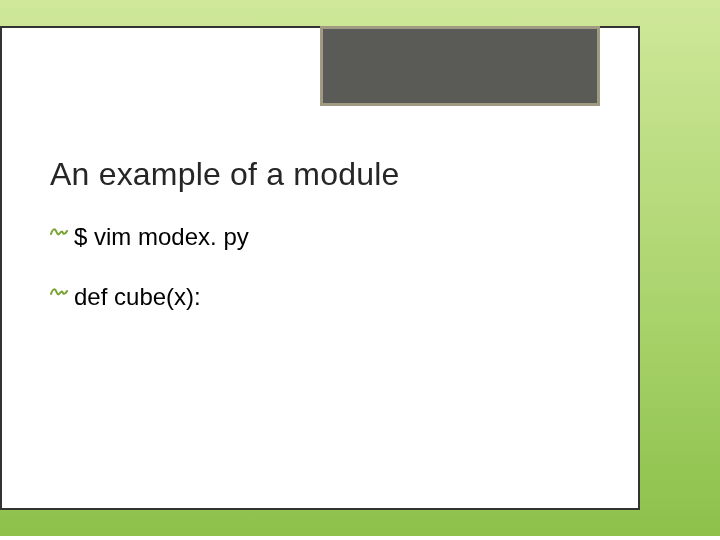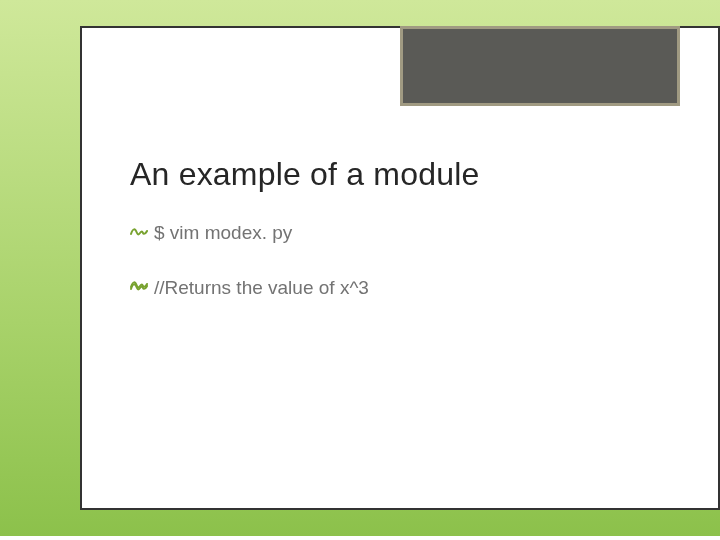--- a/index.html
+++ b/index.html
@@ -13,21 +13,21 @@
   }
 
   .slide {
     position: relative;
     width: 720px;
     height: 536px;
     background: linear-gradient(to bottom, #cfe89a 0%, #a8d26a 60%, #8cc14b 100%);
     box-sizing: border-box;
     display: flex;
     align-items: center;
-    justify-content: flex-end;
+    justify-content: flex-start;
   }
 
   .card {
     position: relative;
     width: 640px;
     height: 484px;
     background: #ffffff;
     border: 2px solid #333;
     box-sizing: border-box;
   }
@@ -52,22 +52,22 @@
 
   .title {
     font-size: 32px;
     font-weight: 400;
     color: #262626;
     margin: 0 0 26px 0;
     letter-spacing: 0.2px;
   }
 
   .bullets {
-    font-size: 19px;
-    color: #737373;
+    font-size: 24px;
+    color: #000000;
     line-height: 1.5;
   }
 
   .bullet-line {
     position: relative;
     padding-left: 24px;
     margin-bottom: 2px;
   }
 
   .bullet-line::before {
@@ -119,30 +119,23 @@
         </div>
 
         <div class="spacer"></div>
 
         <div class="bullet-line">
           <span class="icon">
             <svg viewBox="0 0 18 14" width="18" height="14">
               <path d="M1 9 C3 3, 5 3, 7 8 C9 13, 11 3, 13 8 C14 10, 16 8, 17 6" fill="none" stroke="#78a22f" stroke-width="2" stroke-linecap="round"></path>
             </svg>
           </span>
+          <span>def cube(x):</span>
         </div>
 
-        <div class="bullet-line">
-          <span class="icon">
-            <svg viewBox="0 0 18 14" width="18" height="14">
-              <path d="M1 9 C3 3, 5 3, 7 8 C9 13, 11 3, 13 8 C14 10, 16 8, 17 6" fill="none" stroke="#78a22f" stroke-width="2" stroke-linecap="round"></path>
-            </svg>
-          </span>
-          <span>//Returns the value of x^3</span>
-        </div>
 
         <div class="spacer"></div>
 
 
       </div>
     </div>
   </div>
 </div>
 
 </body></html>

